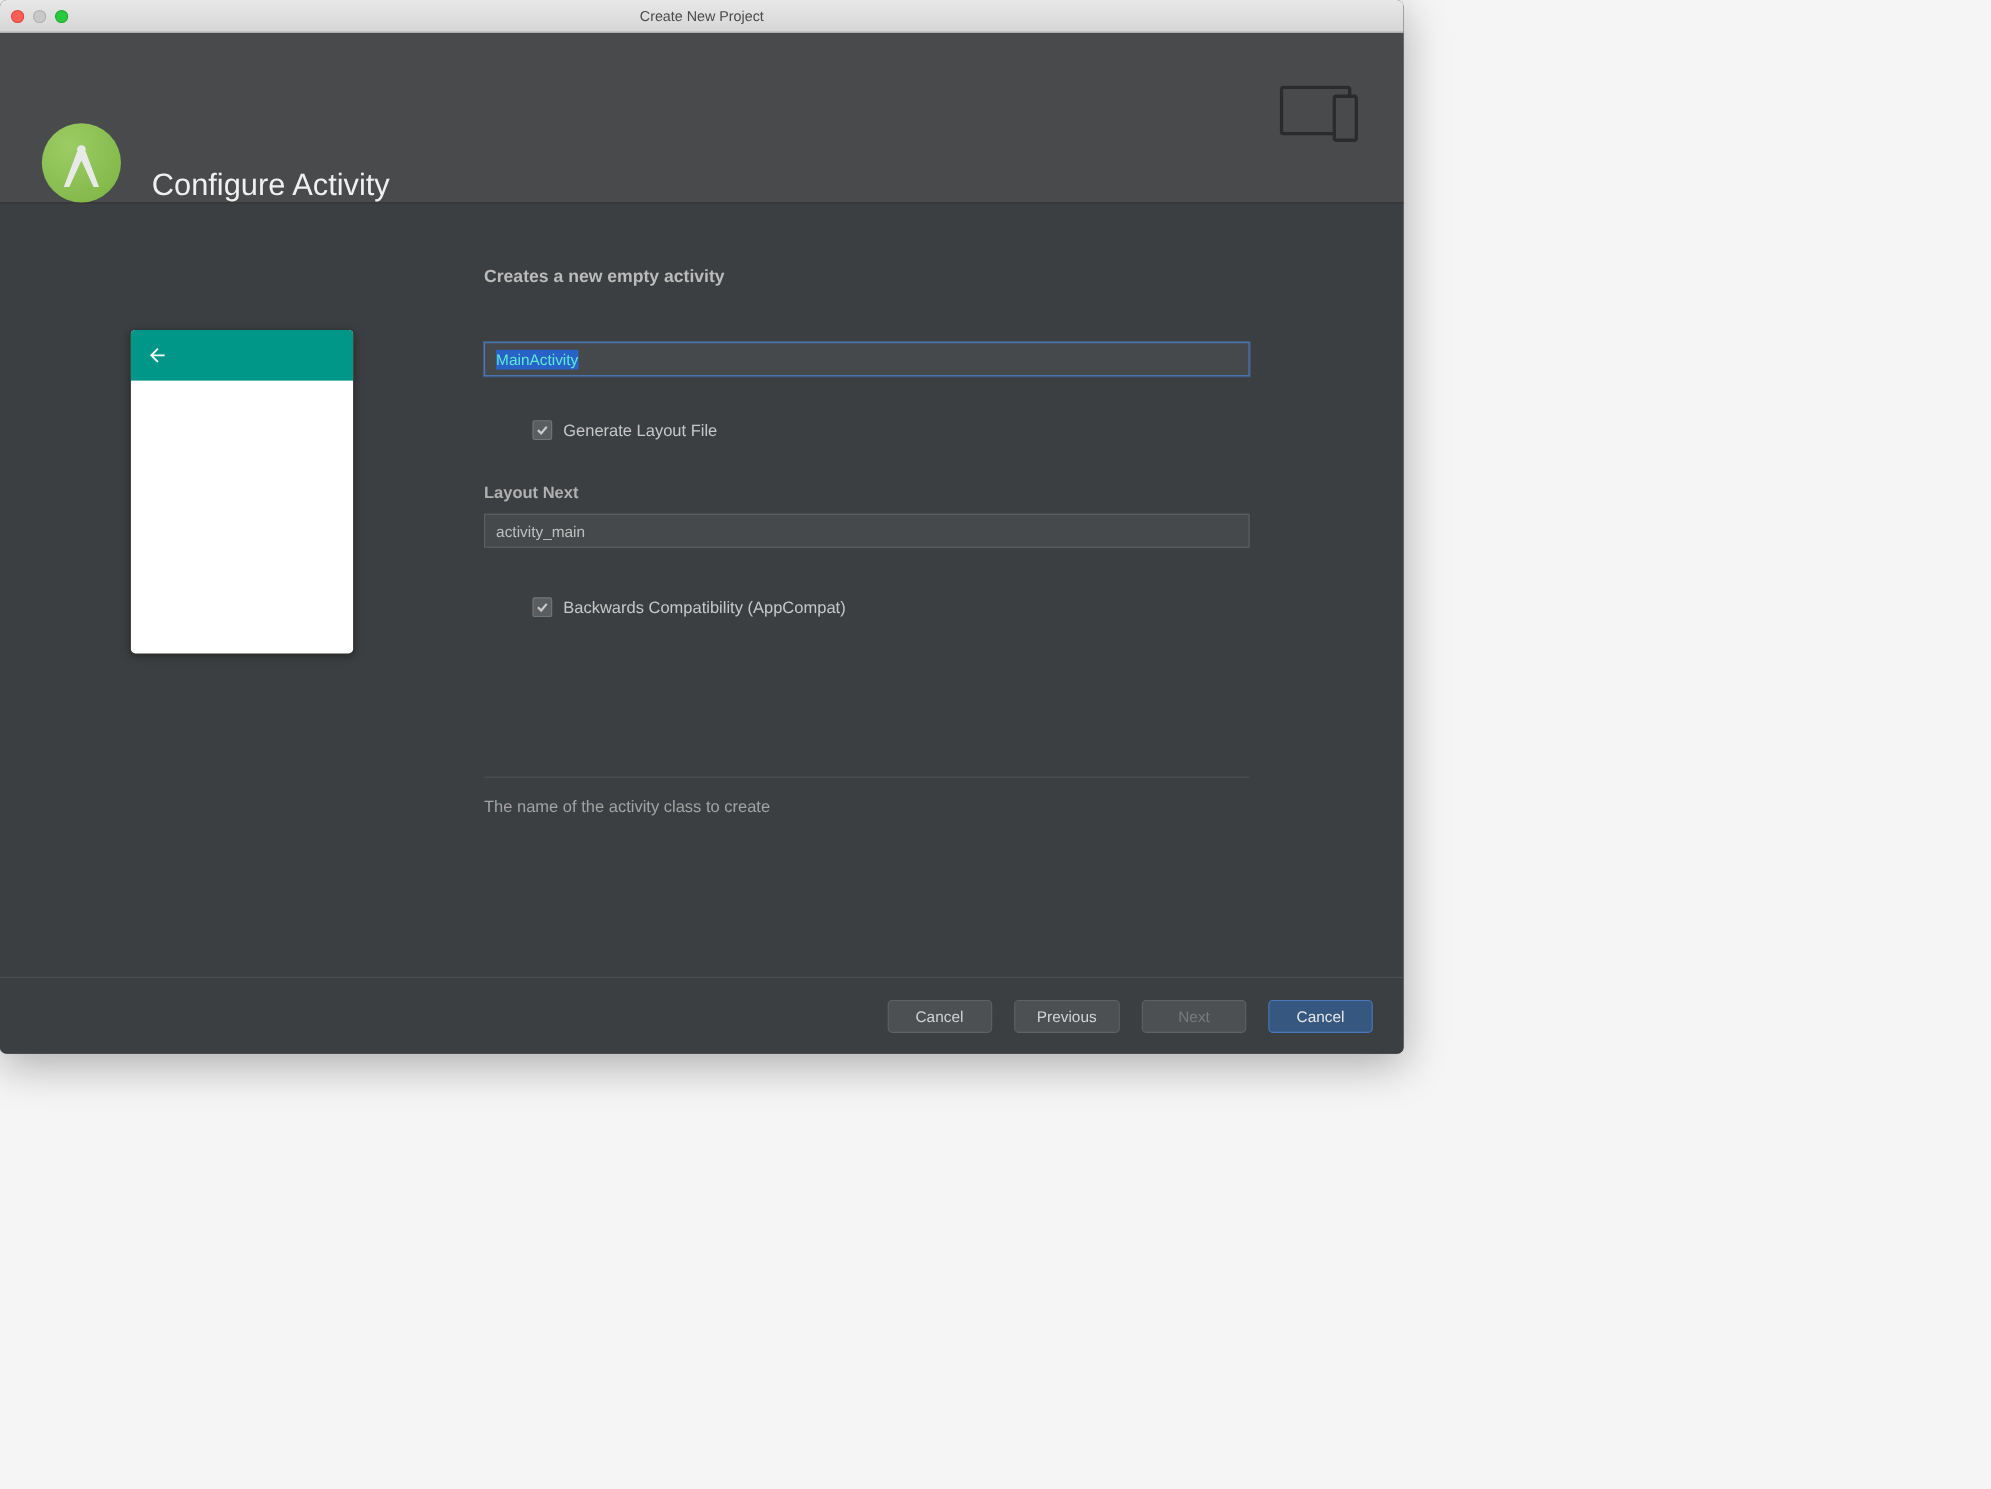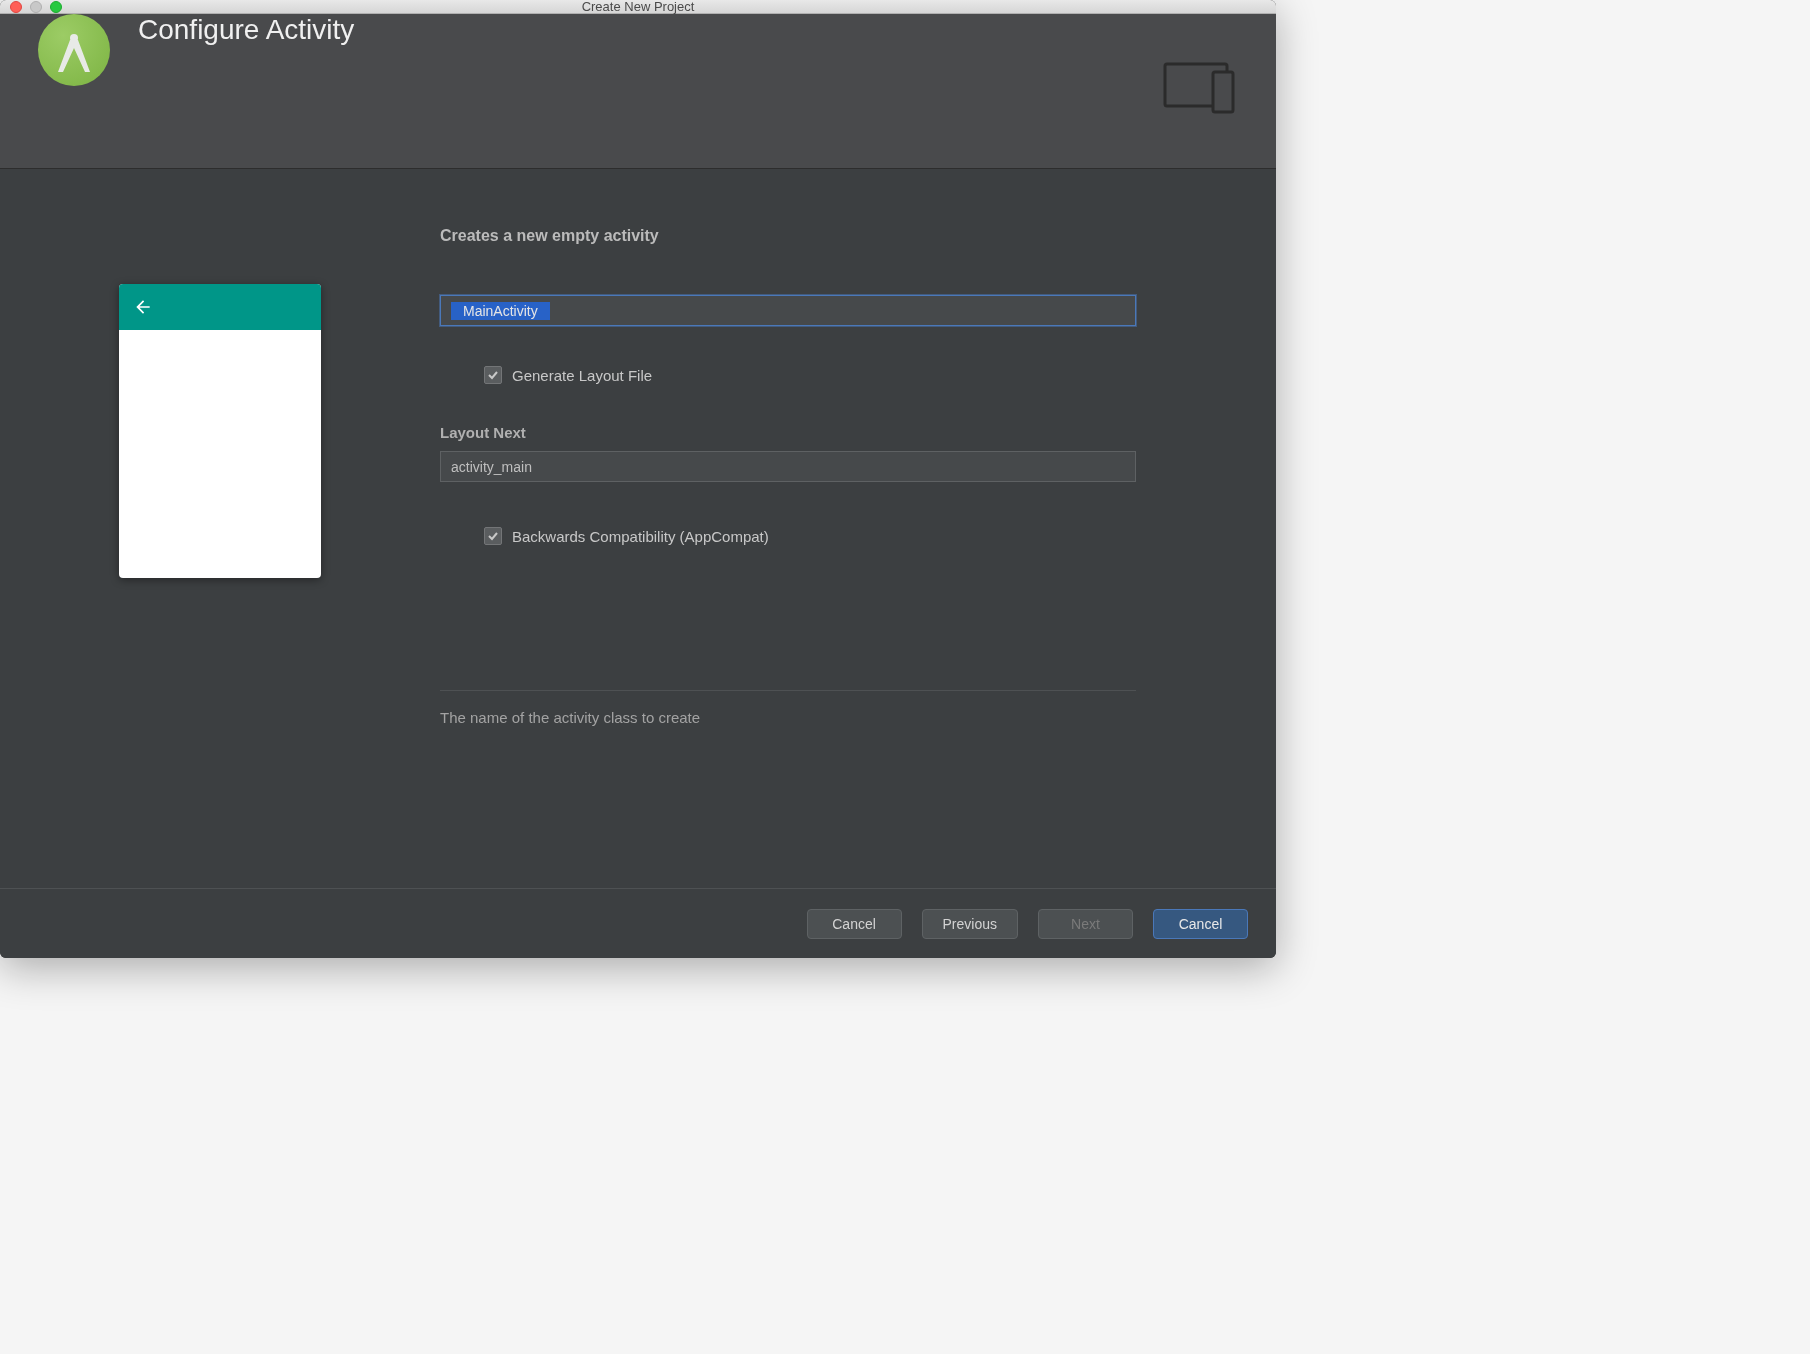--- a/index.html
+++ b/index.html
@@ -20,21 +20,21 @@
       width: 1276px;
       height: 958px;
       background: #3c3f41;
       border-radius: 6px;
       overflow: hidden;
       box-shadow: 0 10px 40px rgba(0,0,0,0.3);
       display: flex;
       flex-direction: column;
     }
     .titlebar {
-      height: 14px;
+      height: 30px;
       background: linear-gradient(to bottom, #e8e8e8, #d6d6d6);
       border-bottom: 1px solid #b0b0b0;
       display: flex;
       align-items: center;
       padding: 0 10px;
       position: relative;
     }
     .traffic-lights {
       display: flex;
       gap: 8px;
@@ -52,21 +52,21 @@
     .window-title {
       flex: 1;
       text-align: center;
       font-size: 13px;
       color: #4a4a4a;
     }
     .header-banner {
       height: 155px;
       background: #494a4c;
       display: flex;
-      align-items: flex-start;
+      align-items: flex-end;
       padding: 0 38px;
       border-bottom: 1px solid #2d2d2d;
       position: relative;
     }
     .logo {
       width: 72px;
       height: 72px;
       margin-right: 28px;
       position: relative;
     }
@@ -152,22 +152,22 @@
       padding: 0 10px;
       outline: none;
       margin-bottom: 40px;
     }
     .text-input-focused {
       border: 1px solid #4a78b9;
       box-shadow: 0 0 0 1px rgba(74,120,185,0.5);
     }
     .text-input-selection {
       background: #2862c7;
-      color: #e5e5e5;
-      padding: 1px 12px;
+      color: #5eead4;
+      padding: 1px 0;
     }
     .checkbox-row {
       display: flex;
       align-items: center;
       gap: 10px;
       margin-bottom: 40px;
       padding-left: 44px;
     }
     .checkbox {
       width: 18px;

